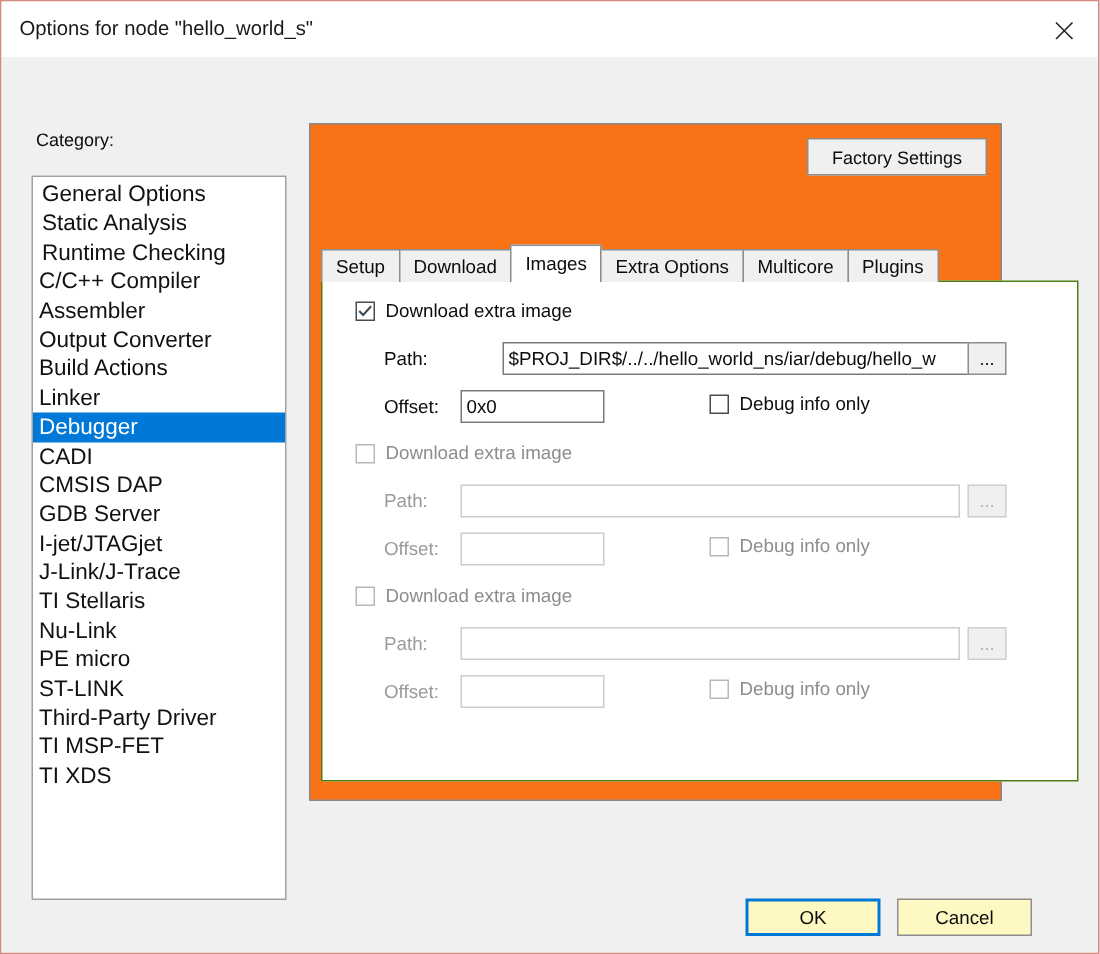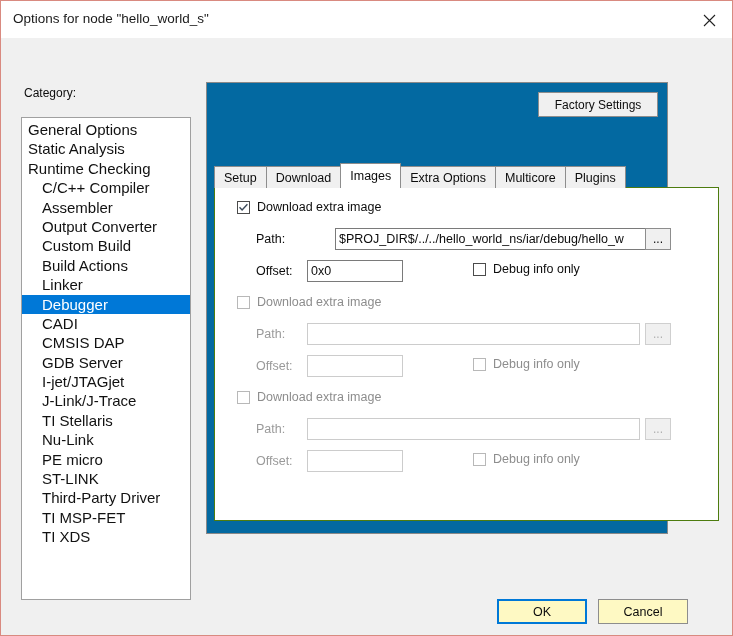--- a/index.html
+++ b/index.html
@@ -74,32 +74,32 @@
   }
   .cat-item {
     height: 19.4px;
     line-height: 19.4px;
     font-size: 15px;
     color: #111111;
     padding-left: 6px;
     white-space: nowrap;
     cursor: default;
   }
-  .cat-item.indent { padding-left: 20px; }
+  .cat-item.indent { padding-left: 4px; }
   .cat-item.selected {
     background: #0078d7;
     color: #ffffff;
   }
 
   
   #settings-panel {
     position: absolute;
     left: 205px; top: 44px;
     width: 462px; height: 452px;
-    background: #0369a1;
+    background: #f97316;
     border: 1px solid #898989;
     box-sizing: border-box;
   }
   #factory-settings {
     position: absolute;
     right: 9px; top: 9px;
     width: 120px; height: 25px;
     background: #f0f0f0;
     border: 1px solid #8d8d8d;
     font-family: "Liberation Sans", sans-serif;
@@ -269,21 +269,20 @@
   <div id="client">
 
     <div id="category-label">Category:</div>
     <div id="category-listbox">
         <div class="cat-item">General Options</div>
         <div class="cat-item">Static Analysis</div>
         <div class="cat-item">Runtime Checking</div>
         <div class="cat-item indent">C/C++ Compiler</div>
         <div class="cat-item indent">Assembler</div>
         <div class="cat-item indent">Output Converter</div>
-        <div class="cat-item indent">Custom Build</div>
         <div class="cat-item indent">Build Actions</div>
         <div class="cat-item indent">Linker</div>
         <div class="cat-item indent selected">Debugger</div>
         <div class="cat-item indent">CADI</div>
         <div class="cat-item indent">CMSIS DAP</div>
         <div class="cat-item indent">GDB Server</div>
         <div class="cat-item indent">I-jet/JTAGjet</div>
         <div class="cat-item indent">J-Link/J-Trace</div>
         <div class="cat-item indent">TI Stellaris</div>
         <div class="cat-item indent">Nu-Link</div>

